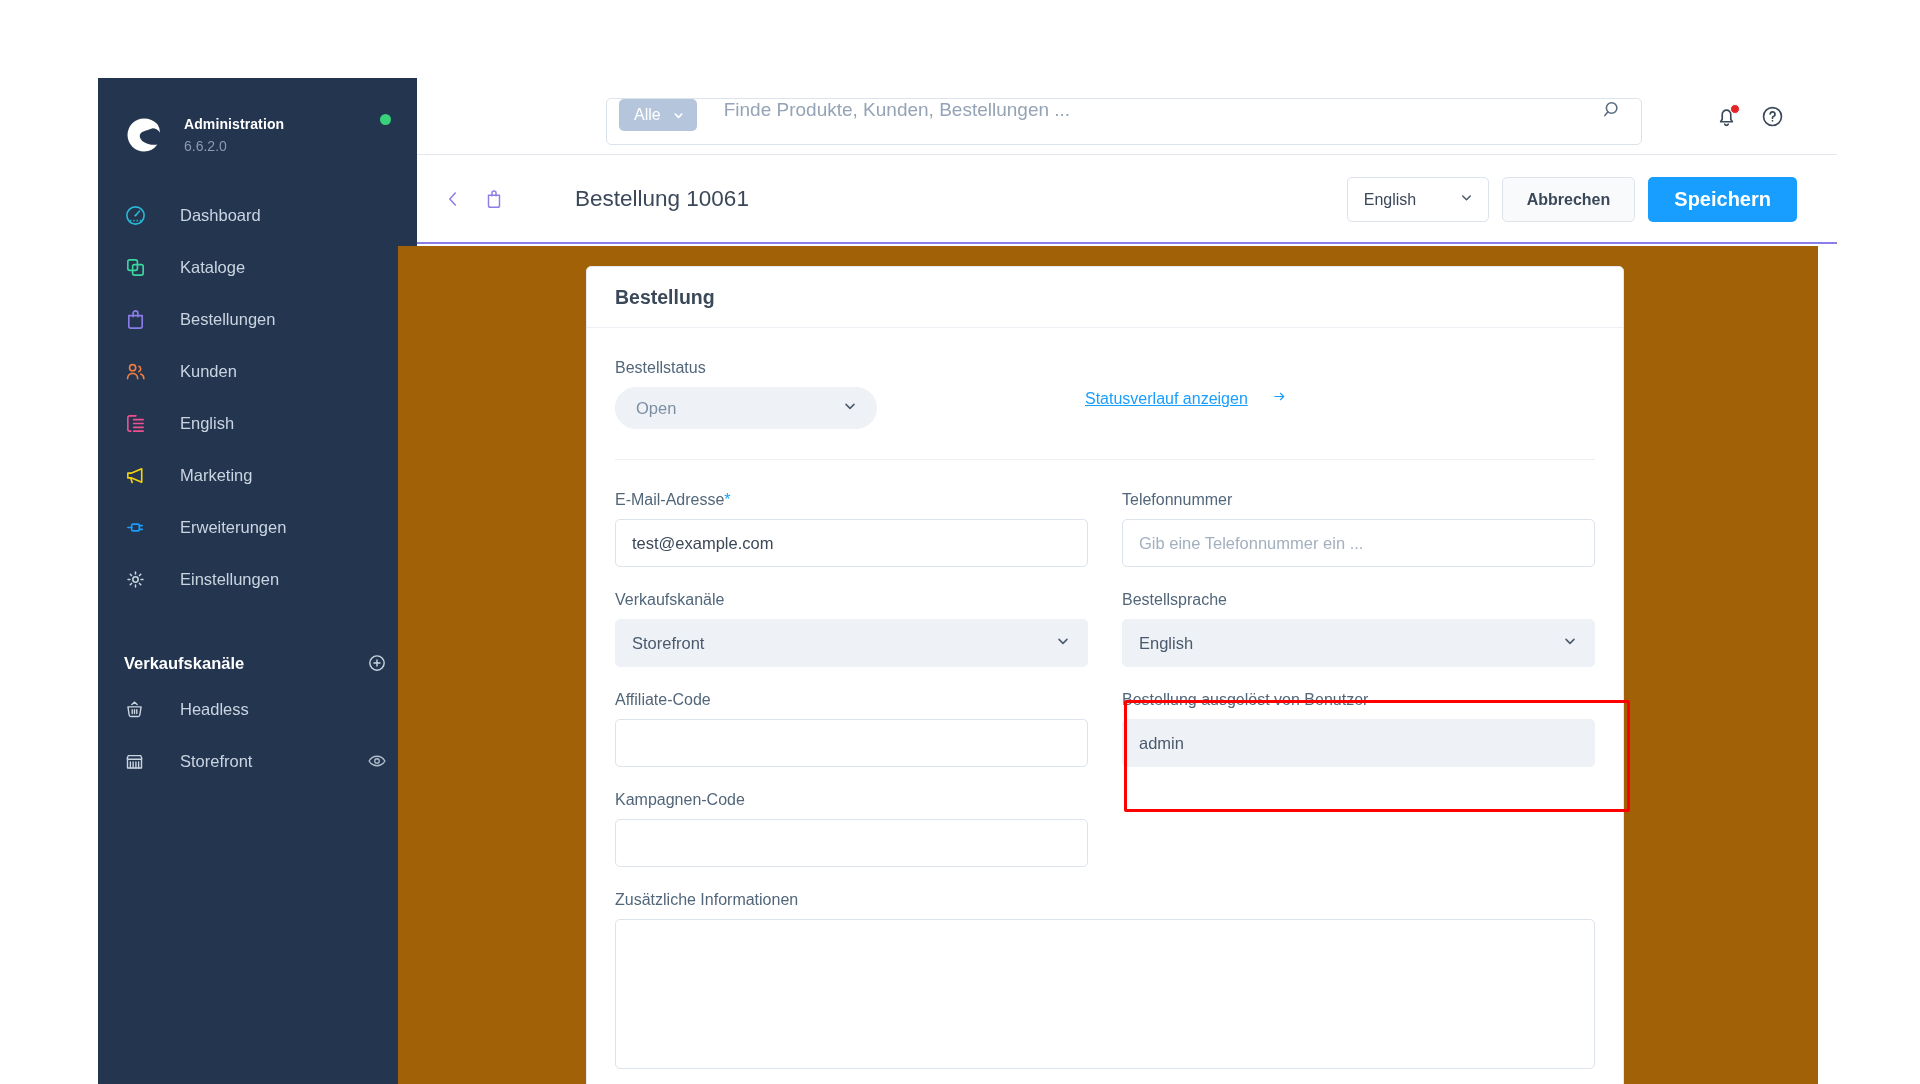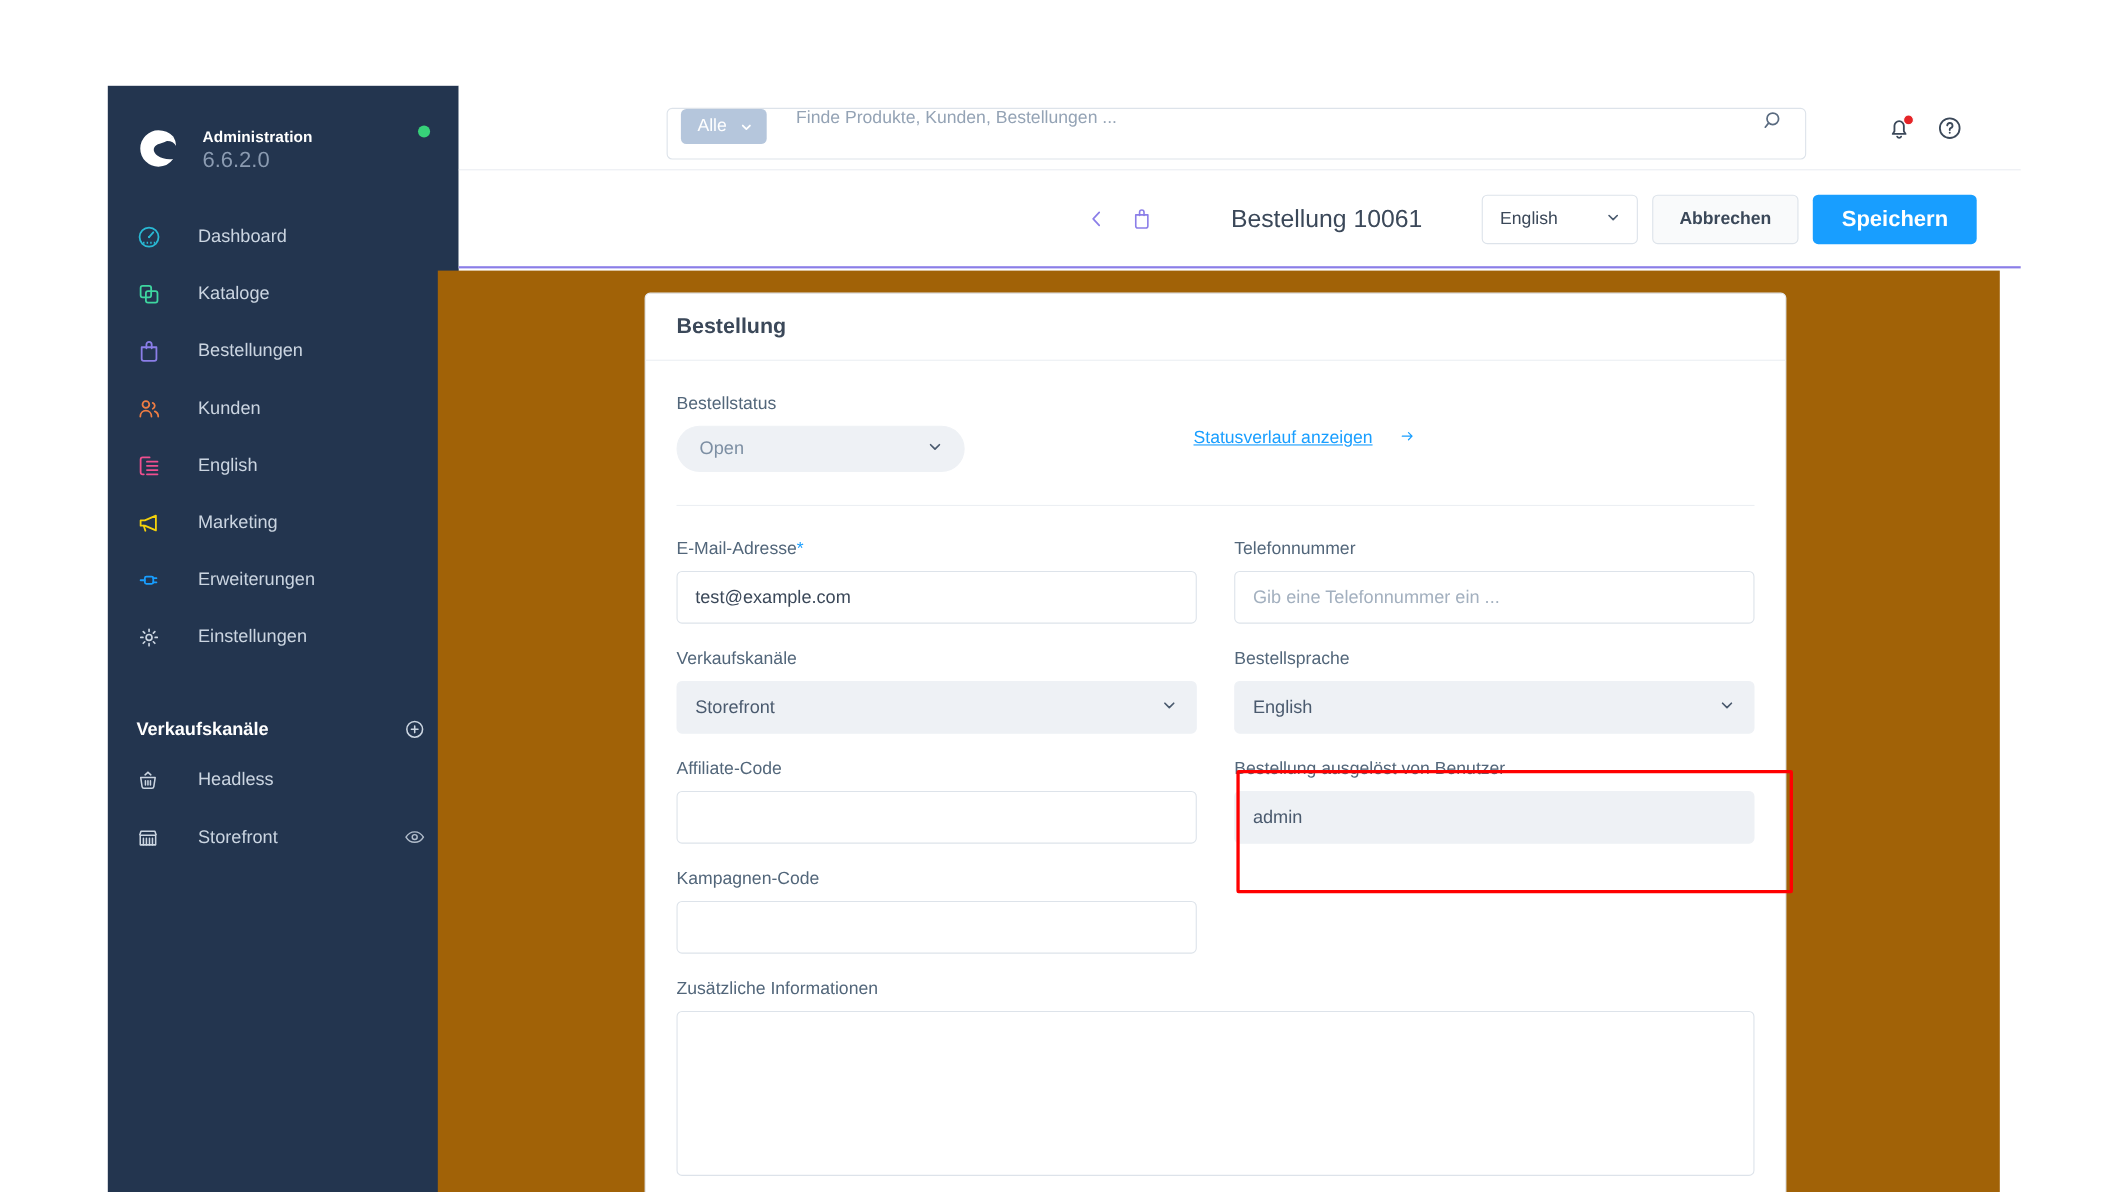--- a/index.html
+++ b/index.html
@@ -34,21 +34,21 @@
     width: 42px; height: 42px;
     flex: 0 0 42px;
     display: flex; align-items: center; justify-content: center;
   }
   .brand-text { margin-left: 19px; }
   .brand-title {
     color: #ffffff; font-size: 14px; font-weight: bold;
     letter-spacing: .1px; line-height: 23px;
   }
   .brand-version {
-    color: #8b9bb1; font-size: 20px; line-height: 19px; margin-top: 1px;
+    color: #8b9bb1; font-size: 14px; line-height: 19px; margin-top: 1px;
   }
   .status-dot {
     position: absolute; right: 26px; top: 36px;
     width: 11px; height: 11px; border-radius: 50%;
     background: #37d279;
   }
 
   .nav { margin-top: 25px; }
   .nav-item {
     display: flex; align-items: center;
@@ -113,21 +113,21 @@
     padding: 0 12px 0 15px;
     cursor: pointer;
   }
   .search-chip-label {
     color: #ffffff; font-size: 16px; font-weight: 500;
   }
   .search-chip-caret { margin-left: 11px; display: flex; }
   .search-input {
     flex: 1; border: none; outline: none;
     font-family: "Liberation Sans", sans-serif;
-    font-size: 16px; color: #b91c1c;
+    font-size: 19px; color: #b91c1c;
     margin-left: 27px; background: transparent;
   }
   .search-input::placeholder { color: #94a3b5; }
   .search-go {
     width: 57px; display: flex; align-items: center; justify-content: center;
     cursor: pointer;
   }
   .top-actions {
     position: absolute; right: 52px; top: 0;
     height: 77px; display: flex; align-items: center; gap: 21px;
@@ -139,21 +139,21 @@
     background: #e52427; border: 1.5px solid #fff;
   }
 
   
   .pagehead {
     position: absolute;
     left: 417px; top: 155px;
     width: 1420px; height: 89px;
     background: #ffffff;
     border-bottom: 2px solid #8b7ee8;
-    display: flex; align-items: center; justify-content: center;
+    display: flex; align-items: center;
   }
   .back-chev { margin-left: 25px; cursor: pointer; display: flex; }
   .head-bag { margin-left: 19px; cursor: pointer; display: flex; }
   .page-title {
     margin-left: 70px;
     font-size: 22.5px; color: #3b4859; font-weight: normal;
     line-height: 28px;
   }
   .head-actions {
     position: absolute; right: 40px; top: 0; height: 89px;

